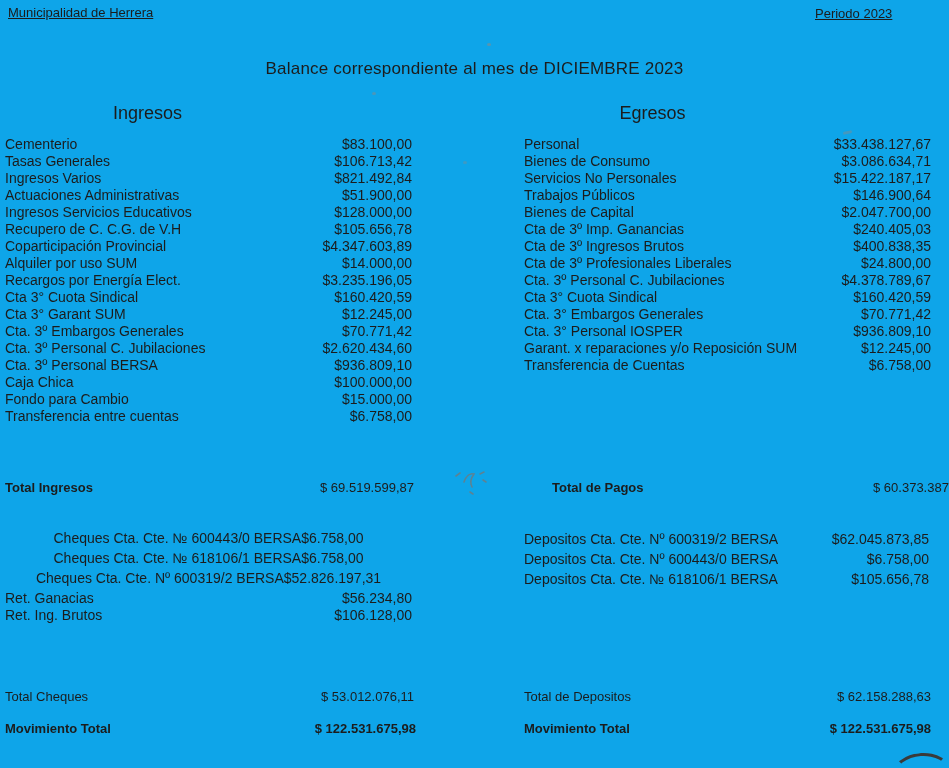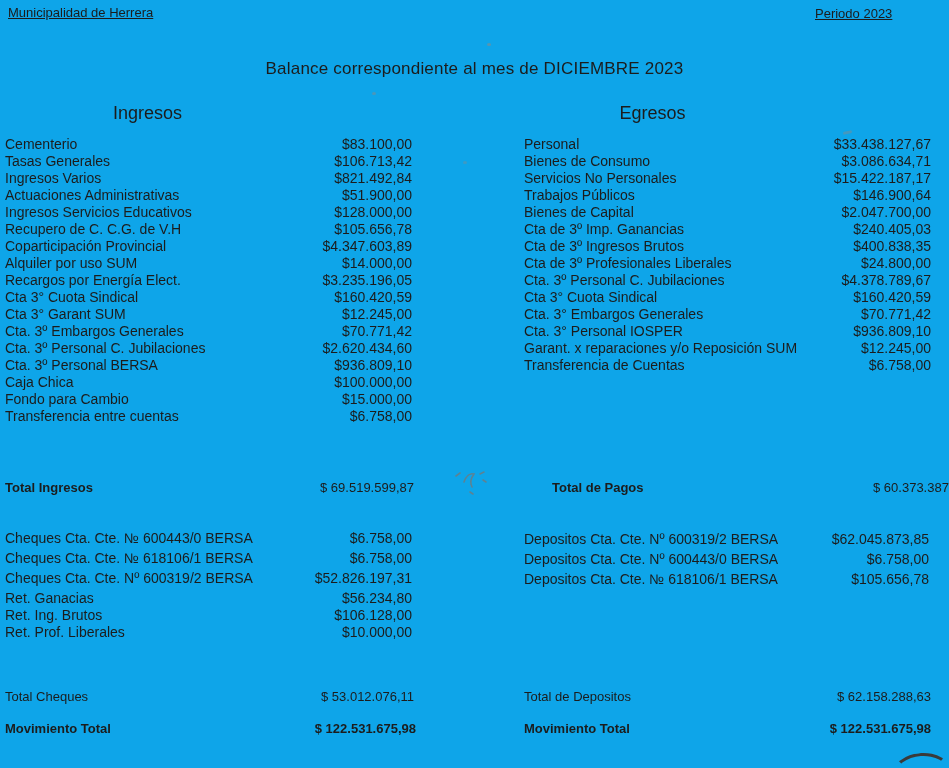--- a/index.html
+++ b/index.html
@@ -27,21 +27,21 @@
 
   .total-row { position:absolute; display:flex; justify-content:space-between; align-items:baseline; font-size:13px; white-space:nowrap; }
   .total-row .t-lbl { font-weight:700; }
   .total-row.plain .t-lbl { font-weight:400; }
   .total-row.allbold .t-lbl, .total-row.allbold .t-val { font-weight:700; }
 
   .total-ingresos   { left:5px;   top:480px; width:409px; }
   .total-pagos      { left:524px; top:480px; width:415px;margin-left:28px; }
 
   .cheques   { left:5px;   top:530px; width:407px; }
-  .cheques   div.row:nth-of-type(-n+3) { margin-bottom:3px; }
+  .cheques   div.row:nth-of-type(-n+3) { margin-bottom:3px;justify-content:center; }
   .depositos { left:524px; top:531px; width:405px; }
   .depositos div.row { margin-bottom:3px; }
 
   .total-cheques    { left:5px;   top:689px; width:409px; }
   .total-depositos  { left:524px; top:689px; width:407px; }
   .movimiento-left  { left:5px;   top:721px; width:411px; }
   .movimiento-right { left:524px; top:721px; width:407px; }
 
   
   .speck { position:absolute; background:#8a8a8a; border-radius:50%; }
@@ -261,24 +261,20 @@
       <div class="row">
         <span class="lbl">Ret. Ganacias</span>
         <span class="val">$56.234,80</span>
       </div>
 
       <div class="row">
         <span class="lbl">Ret. Ing. Brutos</span>
         <span class="val">$106.128,00</span>
       </div>
 
-      <div class="row">
-        <span class="lbl">Ret. Prof. Liberales</span>
-        <span class="val">$10.000,00</span>
-      </div>
     </div>
 
   <div class="rows depositos">
 
       <div class="row">
         <span class="lbl">Depositos Cta. Cte. Nº 600319/2 BERSA</span>
         <span class="val">$62.045.873,85</span>
       </div>
 
       <div class="row">

